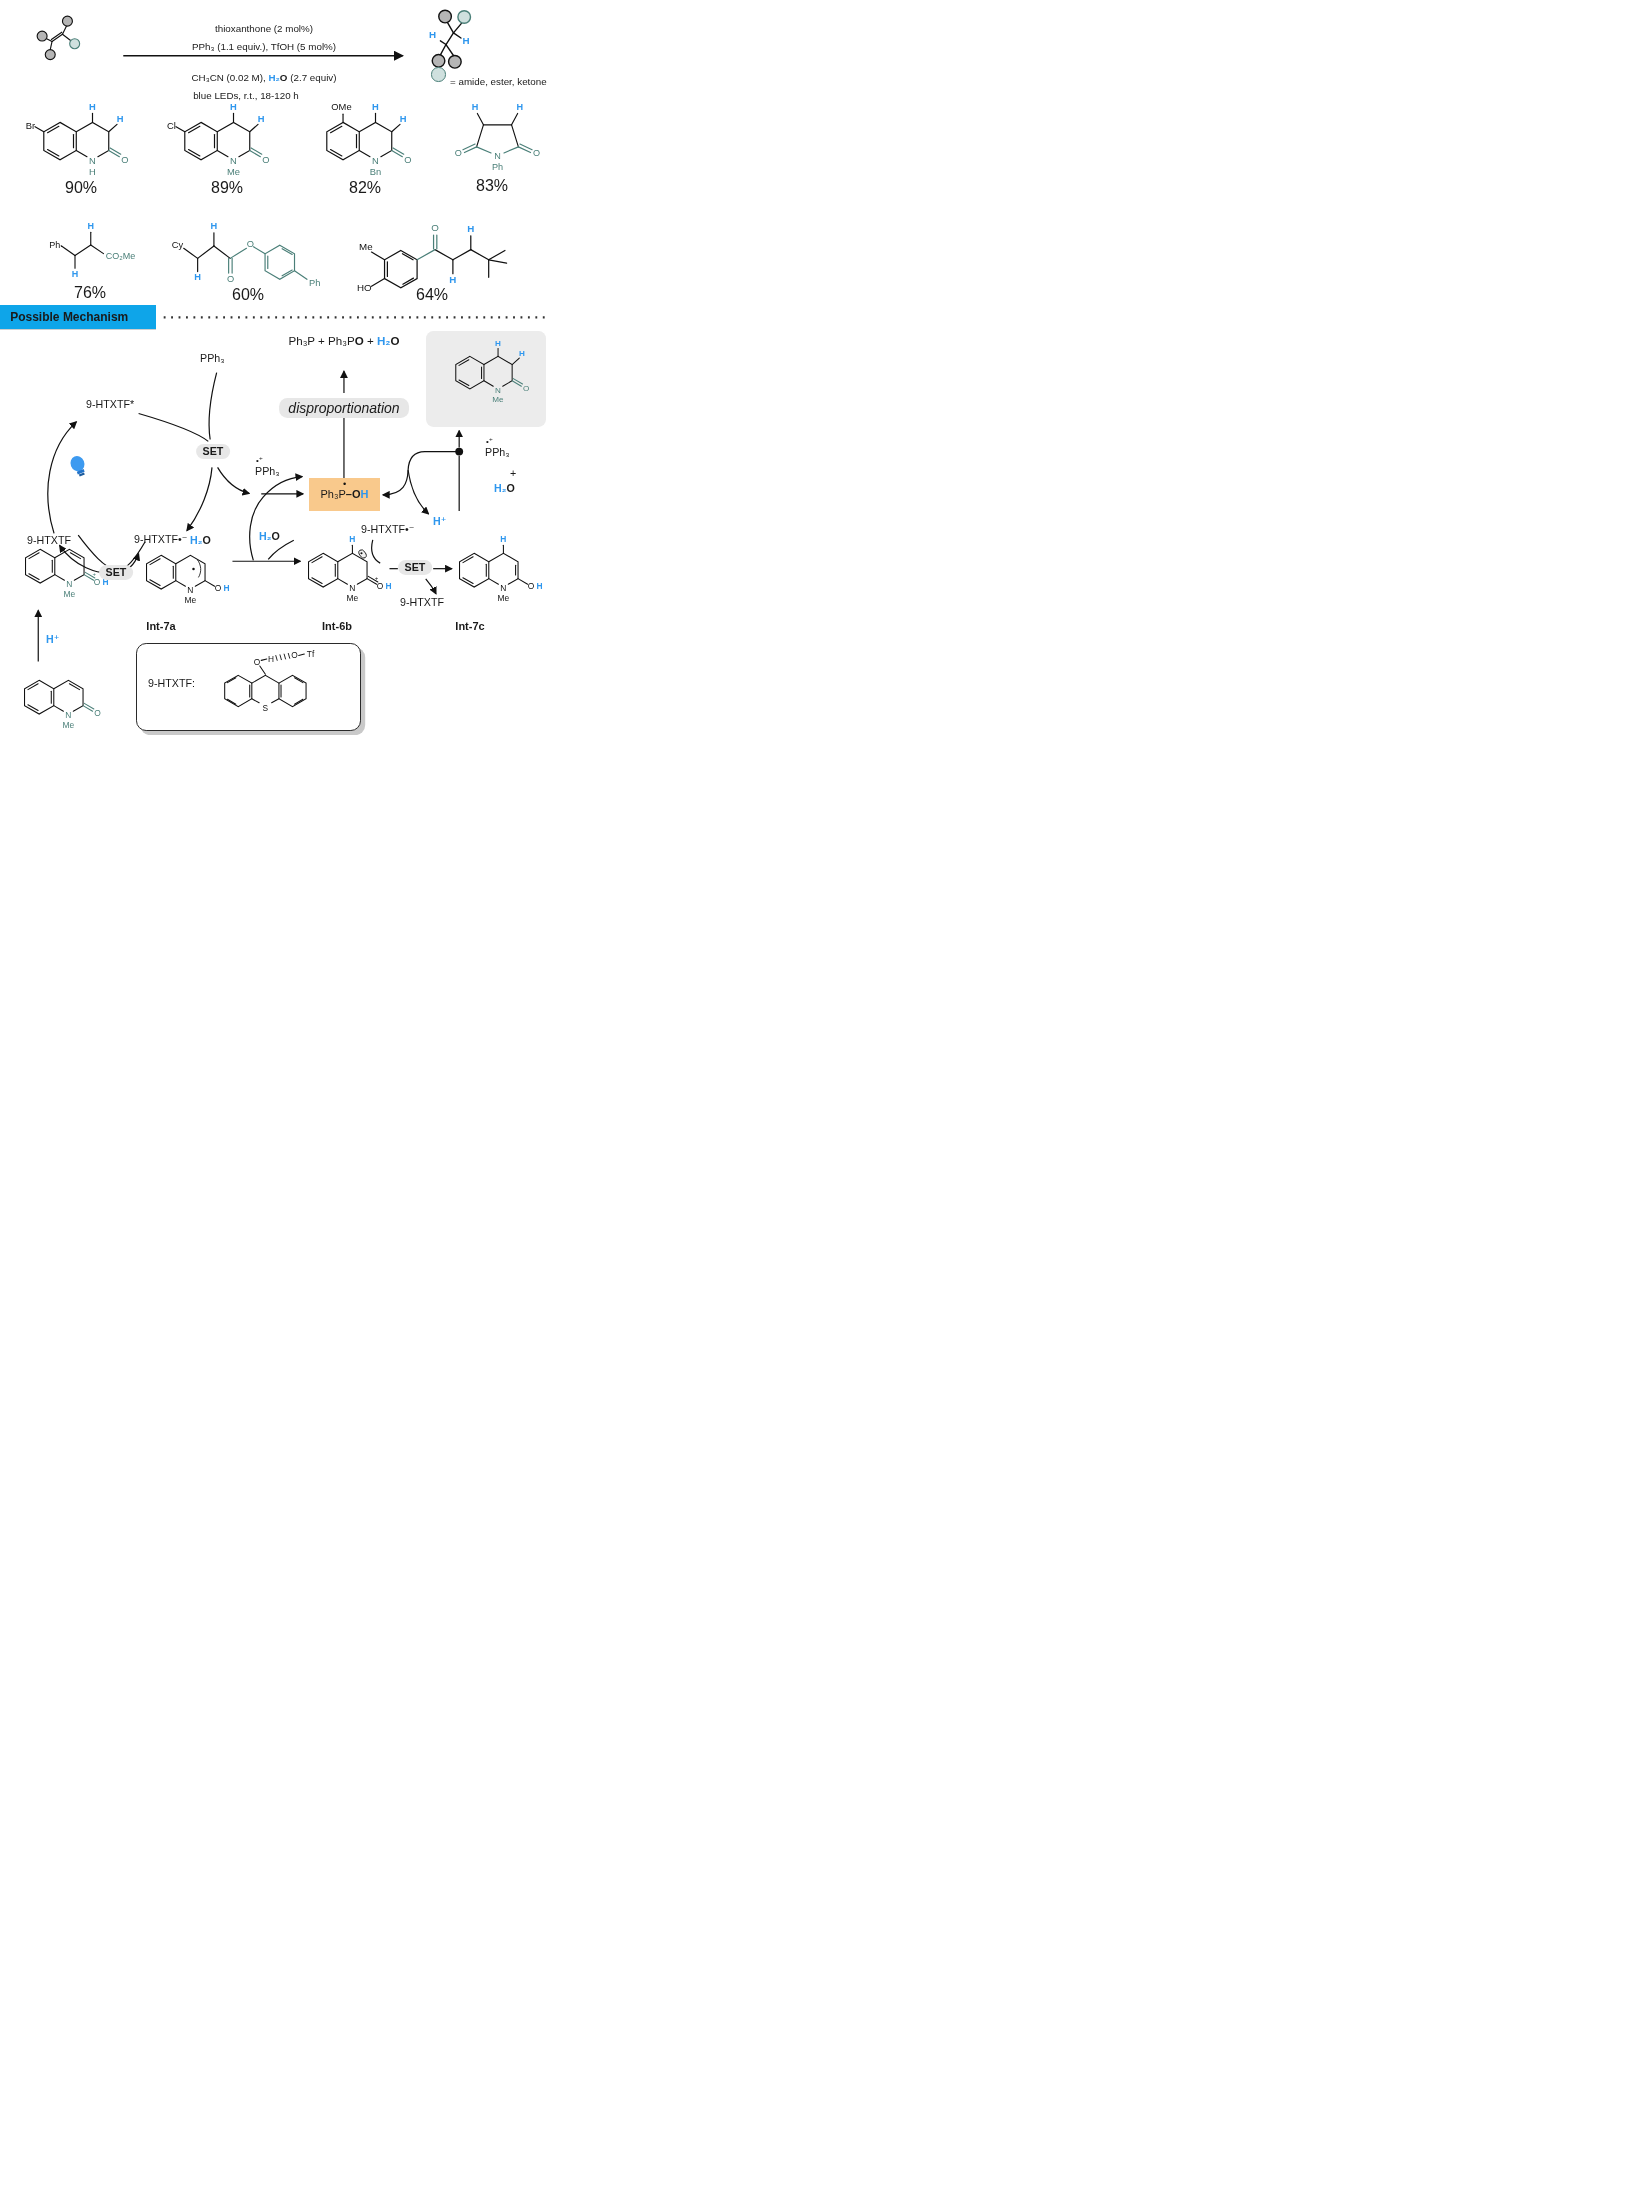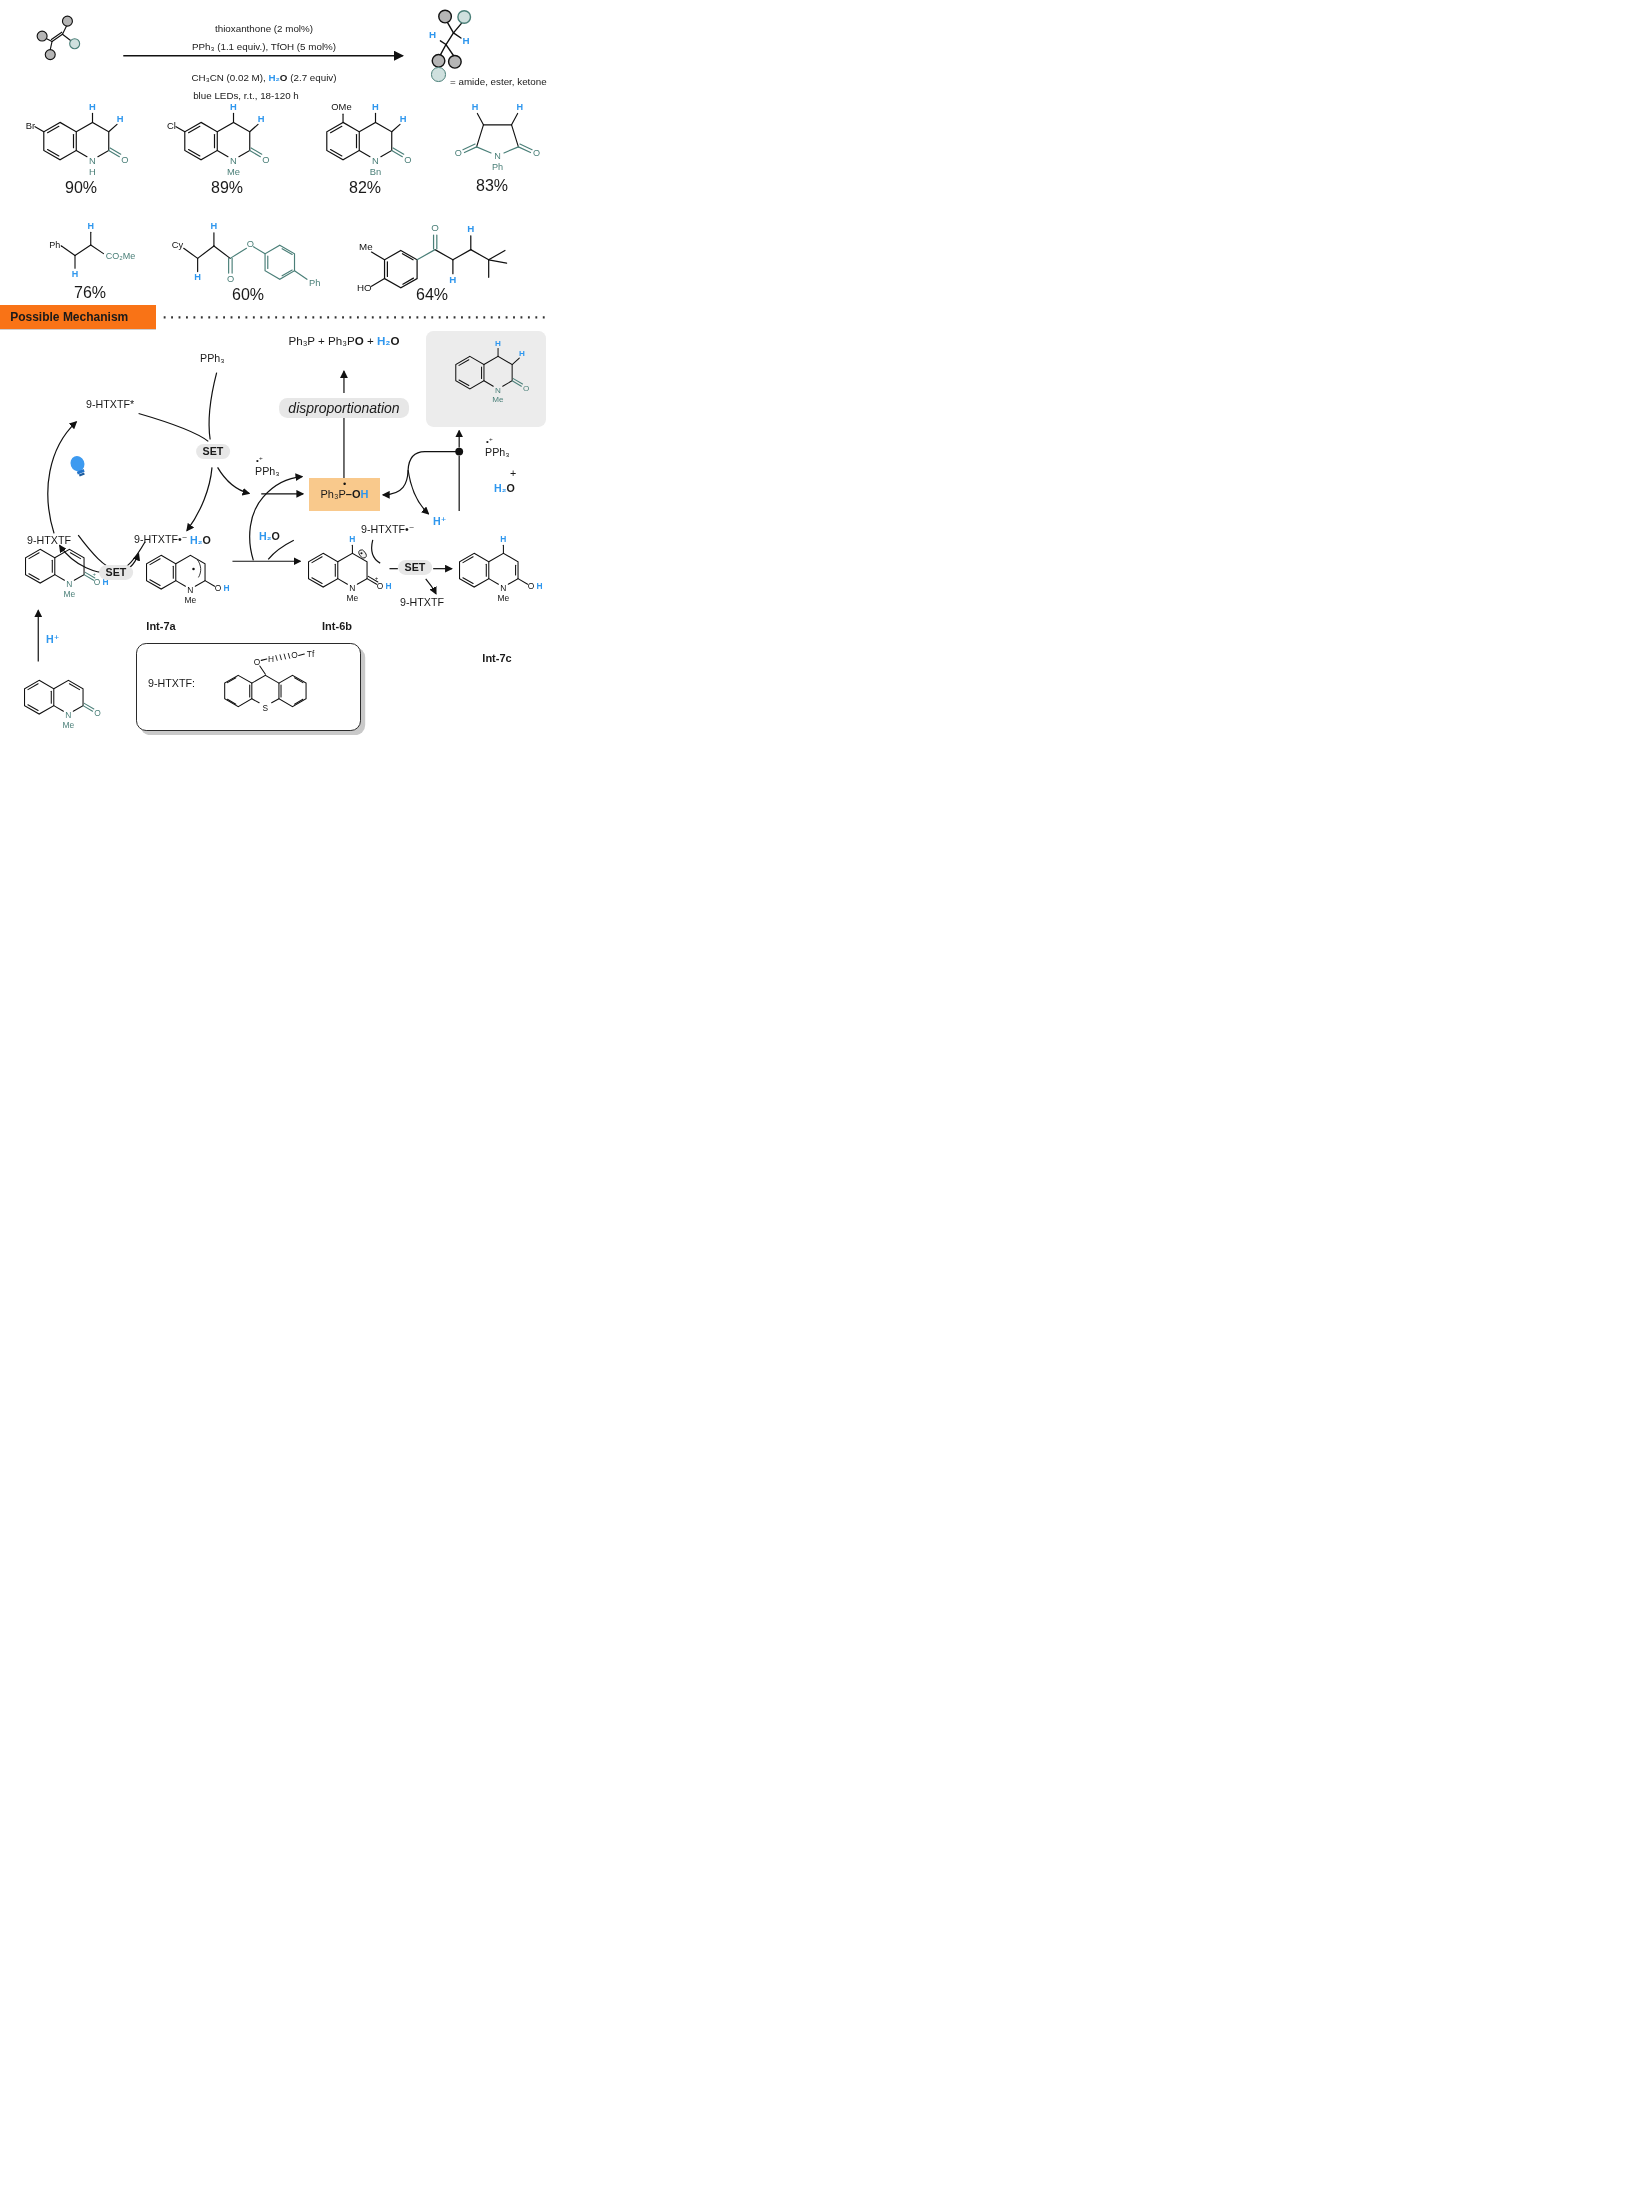--- a/index.html
+++ b/index.html
@@ -8,21 +8,21 @@
   .abs{position:absolute;}
   .cx{transform:translateX(-50%);}
   .ctr{text-align:center;}
   .cond{font-size:9.8px;white-space:nowrap;margin-top:8px;}
   .yield{font-size:16px;}
   .mlab{font-size:10.7px;white-space:nowrap;}
   .blue{color:#2f97ee;font-weight:bold;}
   .bold{font-weight:bold;}
   .pill{background:#e7e7e7;border-radius:7.4px;padding:1.4px 6.5px;font-weight:bold;font-size:10.7px;}
   .pill-it{background:#e7e7e7;border-radius:8.4px;padding:1.9px 9.3px;font-style:italic;font-size:14px;}
-  .hdrbox{background:#f97316;border-bottom:1.4px solid #cfcfcf;}
+  .hdrbox{background:#0ea5e9;border-bottom:1.4px solid #cfcfcf;}
   .hdrtxt{font-weight:bold;font-size:12px;line-height:24px;padding-left:10.2px;}
   .graybox{background:#ececec;border-radius:7.4px;}
   .orangebox{background:#f9c98c;}
   .pob{position:relative;font-size:11px;line-height:33px;text-align:center;white-space:nowrap;}
   .pob-dot{position:absolute;left:34px;top:-10.2px;font-size:9.3px;color:#111;}
   .botbox{background:#ffffff;border:1.4px solid #2a2a2a;border-radius:10.2px;box-shadow:4.2px 4.2px 0 #c9c9c9;}
   .supstack{line-height:6.5px;font-size:8px;padding-left:0.9px;}
   svg{display:block;}
   .bond{stroke:#111;stroke-width:3;fill:none;stroke-linecap:round;}
   .bond-teal{stroke:#4a7f78;stroke-width:3;fill:none;stroke-linecap:round;}
@@ -471,21 +471,21 @@
       <path d="M183.2,57 L183.2,34"></path>
       <path d="M217.8,91 L217.8,119"></path>
       <path d="M224.8,129 L252,145"></path>
     </g>
     <text class="at-blue" x="183" y="26">H</text>
     <text class="at" x="262" y="160">O</text>
     <text class="at-blue" x="286" y="160">H</text>
     <text class="at" x="183" y="164">N</text>
     <text class="at" x="183" y="192">Me</text>
   </svg>
-  <div class="abs lbl-int cx" style="left:497px;top:620px;z-index:3;margin-top:32px;">Int-7c</div>
+  <div class="abs lbl-int cx" style="left:470px;top:620px;z-index:3;">Int-7c</div>
 
   <div class="abs botbox" style="left:136px;top:643px;width:223px;height:86px;z-index:2;"></div>
   <div class="abs mlab" style="left:148px;top:677px;z-index:3;">9-HTXTF:</div>
   <svg class="abs" style="left:200px;top:649px;z-index:3;" width="153" height="77" viewBox="0 0 440 220">
     <g class="bond">
       <path d="M110,75 L149,97.5 L149,142.5 L110,165 L71,142.5 L71,97.5 Z"></path>
       <path d="M103,82 L79,96"></path>
         <path d="M79,144 L103,158"></path>
         <path d="M143,137 L143,103"></path>
       <path d="M149,97.5 L188,75 L227,97.5"></path>

